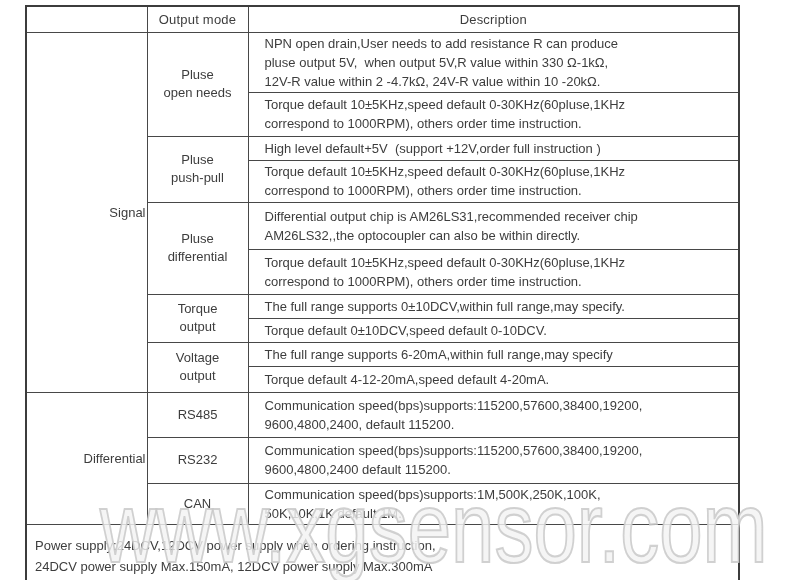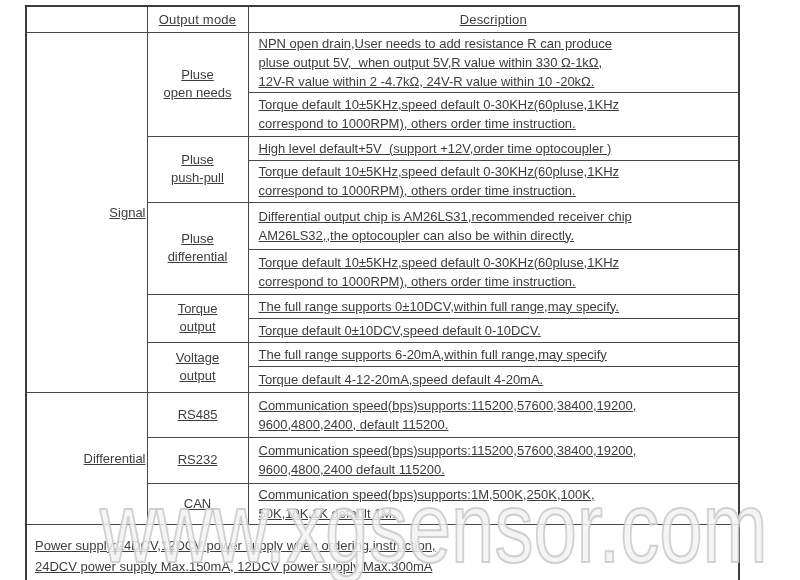--- a/index.html
+++ b/index.html
@@ -25,21 +25,20 @@
     border-collapse: collapse;
     table-layout: fixed;
     border: 2px solid #3c3c3c;
     color: #3d3d3d;
   }
   table.spec td {
     border: 1.5px solid #484848;
     font-size: 13px;
     color: #3d3d3d;
     overflow: hidden;
-    text-decoration: underline;
   }
   td.headcell {
     text-align: center;
     vertical-align: middle;
     font-size: 13.5px;
     letter-spacing: 0.2px;
   }
   td.groupcell {
     text-align: right;
     vertical-align: middle;
@@ -47,21 +46,21 @@
   }
   td.modecell {
     text-align: center;
     vertical-align: middle;
     line-height: 18px;
   }
   td.modecell span { display: block; }
   td.desccell {
     text-align: left;
     vertical-align: middle;
-    padding: 1px 6px 1px 10px;
+    padding: 1px 6px 1px 16px;
     white-space: pre-wrap;
     line-height: 19px;
   }
   td.powercell {
     text-align: left;
     vertical-align: middle;
     padding: 1px 6px 1px 8px;
     white-space: pre-wrap;
     line-height: 21px;
     font-size: 13.5px;
@@ -123,21 +122,21 @@
     <tr data-h="44">
       <td class="desccell">Torque default 10±5KHz,speed default 0-30KHz(60pluse,1KHz
 correspond to 1000RPM), others order time instruction.</td>
     </tr>
 
     <tr data-h="24">
       <td class="modecell" rowspan="2">
         <span>Pluse</span>
         <span>push-pull</span>
       </td>
-      <td class="desccell">High level default+5V  (support +12V,order time optocoupler )</td>
+      <td class="desccell">High level default+5V  (support +12V,order full instruction )</td>
     </tr>
     <tr data-h="42">
       <td class="desccell">Torque default 10±5KHz,speed default 0-30KHz(60pluse,1KHz
 correspond to 1000RPM), others order time instruction.</td>
     </tr>
 
     <tr data-h="47">
       <td class="modecell" rowspan="2">
         <span>Pluse</span>
         <span>differential</span>

